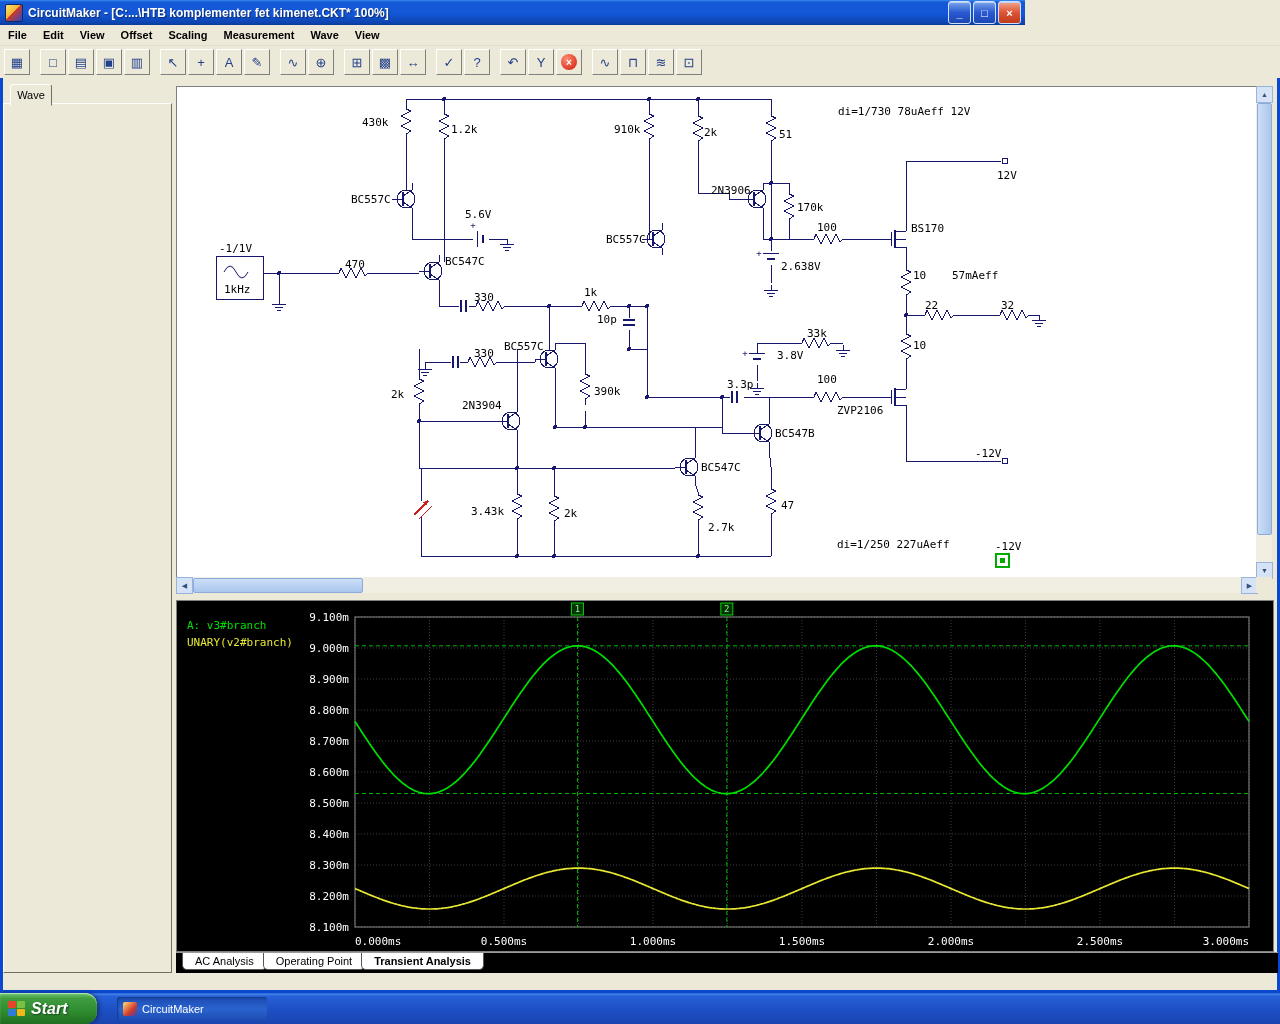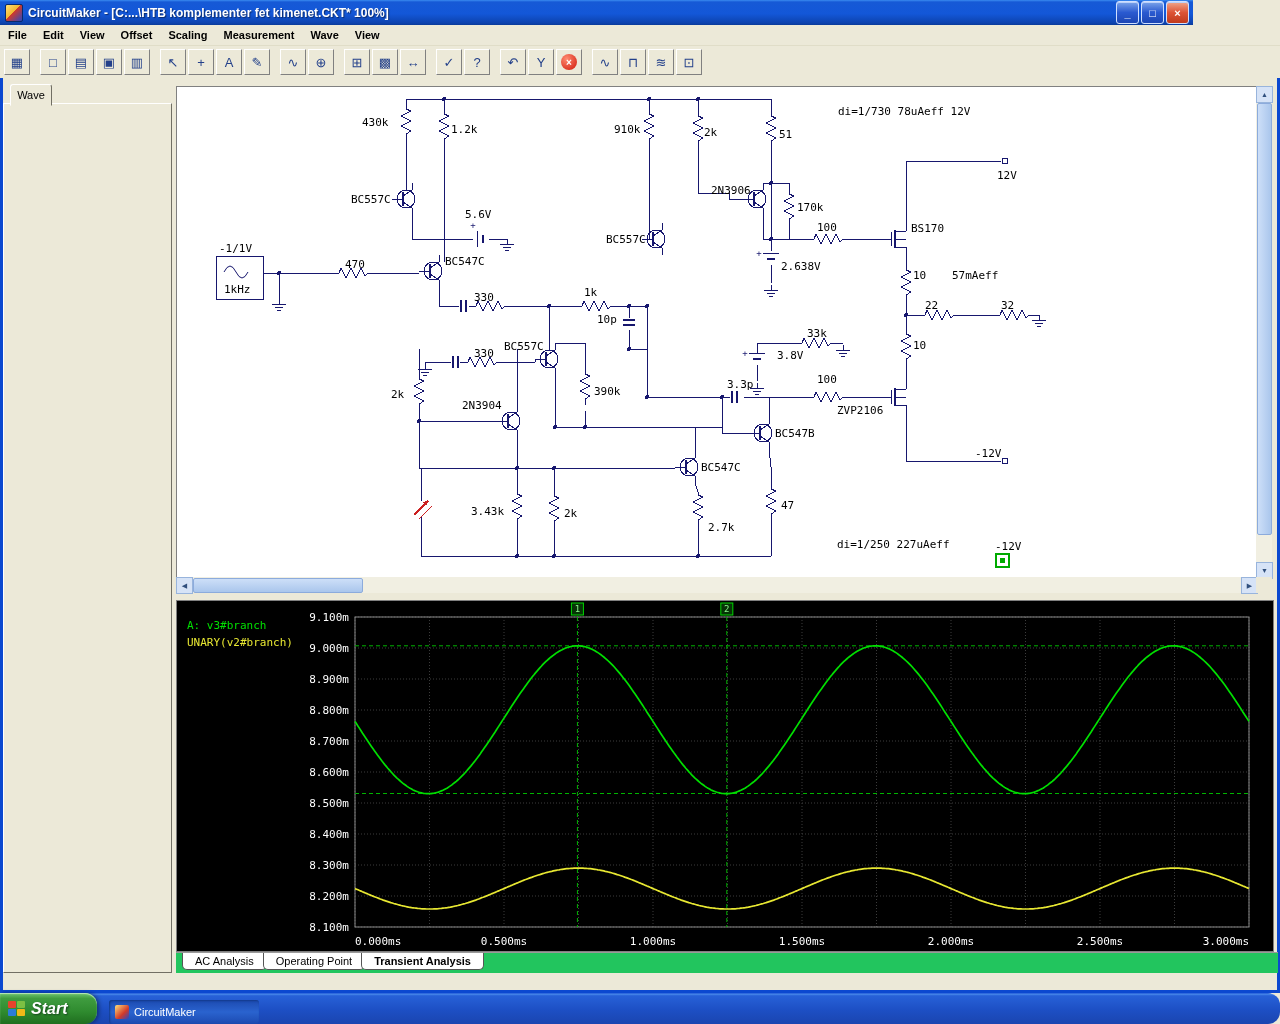--- a/index.html
+++ b/index.html
@@ -1,20 +1,20 @@
 <!DOCTYPE html>
 <html><head>
 <meta charset="utf-8">
 <style>
   html,body{margin:0;padding:0;background:#000;}
   .app{position:relative;width:1280px;height:1024px;overflow:hidden;font-family:"Liberation Sans",sans-serif;font-size:11px;background:#ece9d8;}
   
   .frame-strip{position:absolute;background:#0b48d0;z-index:1;}
   
-  .titlebar{position:absolute;left:0;top:0;width:1193px;height:25px;z-index:5;
+  .titlebar{position:absolute;left:0;top:0;width:1025px;height:25px;z-index:5;
     background:linear-gradient(180deg,#3a8bf0 0%,#1659d6 8%,#1357d8 55%,#0d43ae 92%,#0a3a99 100%);
     display:flex;align-items:center;color:#fff;}
   .app-icon{width:16px;height:16px;margin:0 5px 0 5px;border:1px solid #0a2a6a;border-radius:2px;
     background:linear-gradient(135deg,#ffe27a 0%,#f2b731 45%,#d23a2a 46%,#2a48c0 100%);}
   .title-text{font-weight:bold;font-size:12px;text-shadow:1px 1px 1px #0a2a6a;white-space:nowrap;overflow:hidden;flex:1;}
   .winbtns{display:flex;gap:2px;margin-right:4px;}
   .winbtn{width:21px;height:21px;border-radius:3px;border:1px solid #cfe0ff;color:#fff;font-weight:bold;font-size:11px;
     display:flex;align-items:center;justify-content:center;background:linear-gradient(180deg,#7ba4ea 0%,#2a5ad0 50%,#1c46b4 100%);box-shadow:inset 0 1px 0 #bcd2fa;}
   .winbtn.close{background:linear-gradient(180deg,#f0a78c 0%,#dd5436 50%,#c03a1c 100%);}
   
@@ -63,32 +63,32 @@
   
   .schematic{position:absolute;left:176px;top:86px;width:1080px;height:491px;background:#fff;border-top:1px solid #808080;border-left:1px solid #808080;z-index:2;}
   
   .vscroll{position:absolute;left:1256px;top:86px;width:16px;height:491px;background:#f1efe2;z-index:3;}
   .hscroll{position:absolute;left:176px;top:577px;width:1096px;height:16px;background:#f1efe2;z-index:3;}
   .sbtn{position:absolute;background:#d6e3f7;border:1px solid #98b4dc;color:#31507e;font-size:7px;display:flex;align-items:center;justify-content:center;}
   .sthumb{position:absolute;background:linear-gradient(90deg,#cddff8,#aac6ec);border:1px solid #8cabdc;border-radius:2px;}
   .sthumb.h{background:linear-gradient(180deg,#cddff8,#aac6ec);}
   
   .wavewin{position:absolute;left:176px;top:600px;width:1096px;height:350px;background:#000;border:1px solid #808080;z-index:2;}
-  .wavetabs{position:absolute;left:176px;top:952px;width:1096px;height:20px;background:#22c55e;border-top:1px solid #9a9a9a;display:flex;align-items:flex-start;padding-left:6px;z-index:2;}
+  .wavetabs{position:absolute;left:176px;top:952px;width:1096px;height:20px;background:#000000;border-top:1px solid #9a9a9a;display:flex;align-items:flex-start;padding-left:6px;z-index:2;}
   .wtab{padding:2px 12px;border:1px solid #555;border-top:none;border-radius:0 0 5px 5px;margin-right:-4px;background:#fff;}
   .wtab.active{font-weight:bold;z-index:2;}
   
   .taskbar{position:absolute;left:0;top:993px;width:1280px;height:31px;z-index:6;
-    background:linear-gradient(180deg,#2157d6 0%,#4687e8 4%,#2761d8 9%,#1d4fc4 55%,#1a45b0 100%);display:flex;align-items:flex-end;border-radius:12px;}
+    background:linear-gradient(180deg,#2157d6 0%,#4687e8 4%,#2761d8 9%,#1d4fc4 55%,#1a45b0 100%);display:flex;align-items:center;}
   .startbtn{height:31px;width:97px;border-radius:0 12px 12px 0;display:flex;align-items:center;gap:6px;padding-left:8px;box-sizing:border-box;
     background:linear-gradient(180deg,#71c671 0%,#3f9c3f 18%,#2f8b2f 60%,#1f6e1f 100%);box-shadow:inset 0 1px 1px #b8e8b8,2px 0 4px rgba(0,0,0,.4);}
   .startlabel{color:#fff;font-weight:bold;font-style:italic;font-size:16px;text-shadow:1px 1px 2px #14421a;}
   .startflag{width:17px;height:15px;display:grid;grid-template-columns:8px 8px;grid-template-rows:7px 7px;gap:1px;}
   .startflag div{border-radius:1px;}
-  .taskitem{margin-left:12px;width:150px;height:24px;border-radius:3px;display:flex;align-items:center;gap:5px;padding-left:6px;box-sizing:border-box;
+  .taskitem{margin-left:20px;width:150px;height:24px;border-radius:3px;display:flex;align-items:center;gap:5px;padding-left:6px;box-sizing:border-box;
     background:linear-gradient(180deg,#1c4ab0 0%,#2a63cf 50%,#1c4ab0 100%);box-shadow:inset 1px 1px 2px #123a8a;color:#fff;}
   .taskicon{width:14px;height:14px;border-radius:2px;background:linear-gradient(135deg,#ffe27a,#d23a2a 60%,#2a48c0);}
   .tray{position:absolute;right:0;top:0;height:31px;width:192px;display:flex;align-items:center;gap:5px;padding:0 8px 0 10px;box-sizing:border-box;
     background:linear-gradient(180deg,#2a8ae8 0%,#1f74dc 45%,#1360c8 100%);box-shadow:inset 2px 0 3px #0c3a8a;color:#fff;}
   .lang{background:#2a66c8;border:1px solid #6aa0e8;width:20px;height:18px;display:flex;align-items:center;justify-content:center;font-weight:bold;}
   .trayicon{width:13px;height:13px;border-radius:3px;}
   .clock{margin-left:3px;font-size:11px;}
 </style>
 </head>
 <body>

